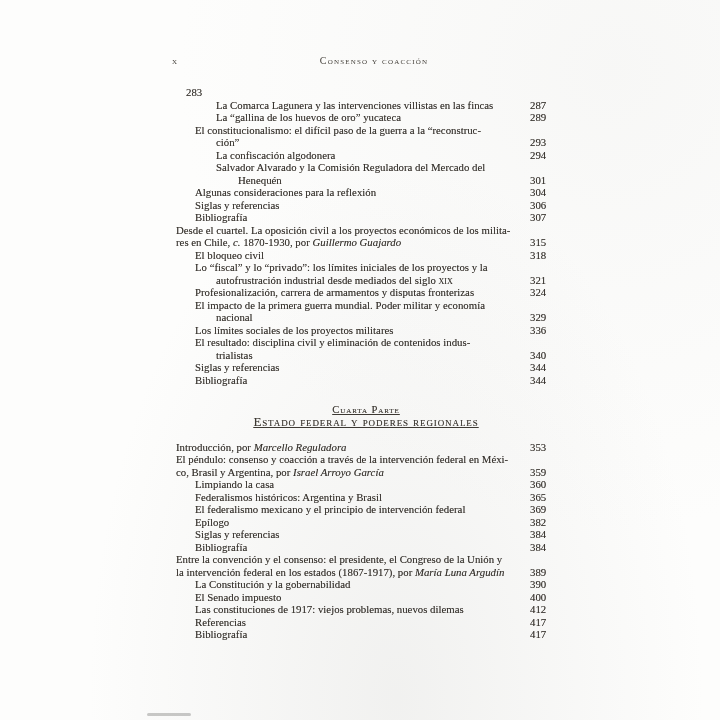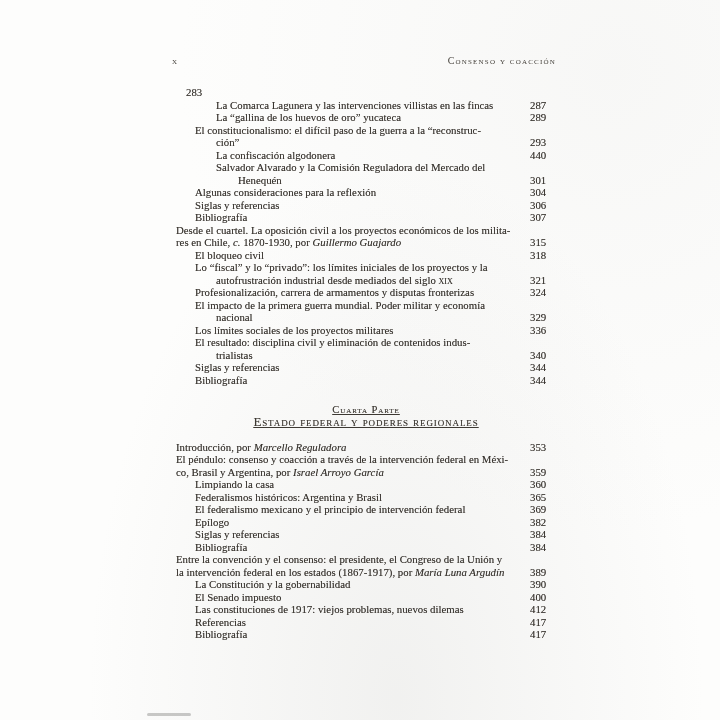--- a/index.html
+++ b/index.html
@@ -39,21 +39,21 @@
     left: -4px;
     top: 0;
     font-size: 10.5px;
     letter-spacing: 0.5px;
   }
   .running-title {
     position: absolute;
     left: 16px;
     right: 0;
     top: 0;
-    text-align: right;
+    text-align: center;
   }
   .toc-block {
     position: absolute;
     left: 176px;
     top: 86px;
     width: 380px;
     font-size: 10.8px;
     line-height: 12.5px;
     text-shadow: 0 0 0.5px rgba(70,64,58,0.55);
   }
@@ -132,21 +132,21 @@
         <div class="toc-row ind1">
           <span class="entry-text"><span>El constitucionalismo: el difícil paso de la guerra a la “reconstruc-</span></span>
           <span class="page-num"></span>
         </div>
         <div class="toc-row ind2">
           <span class="entry-text"><span>ción”</span></span>
           <span class="page-num">293</span>
         </div>
         <div class="toc-row ind2">
           <span class="entry-text"><span>La confiscación algodonera</span></span>
-          <span class="page-num">440</span>
+          <span class="page-num">294</span>
         </div>
         <div class="toc-row ind2">
           <span class="entry-text"><span>Salvador Alvarado y la Comisión Reguladora del Mercado del</span></span>
           <span class="page-num"></span>
         </div>
         <div class="toc-row ind3">
           <span class="entry-text"><span>Henequén</span></span>
           <span class="page-num">301</span>
         </div>
         <div class="toc-row ind1">

